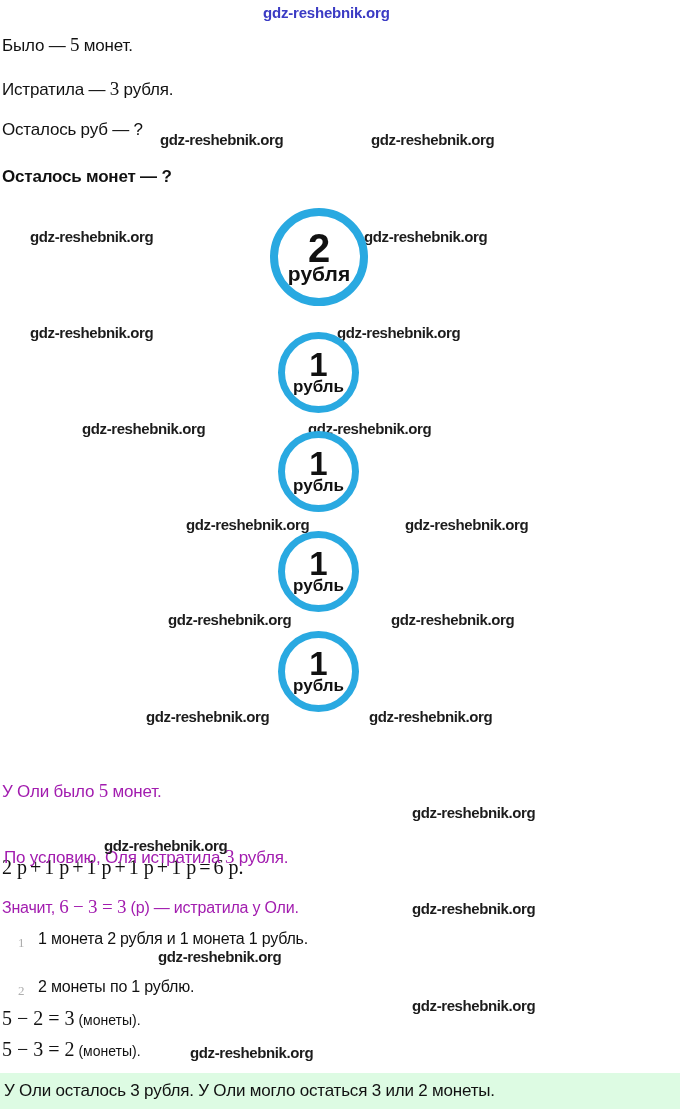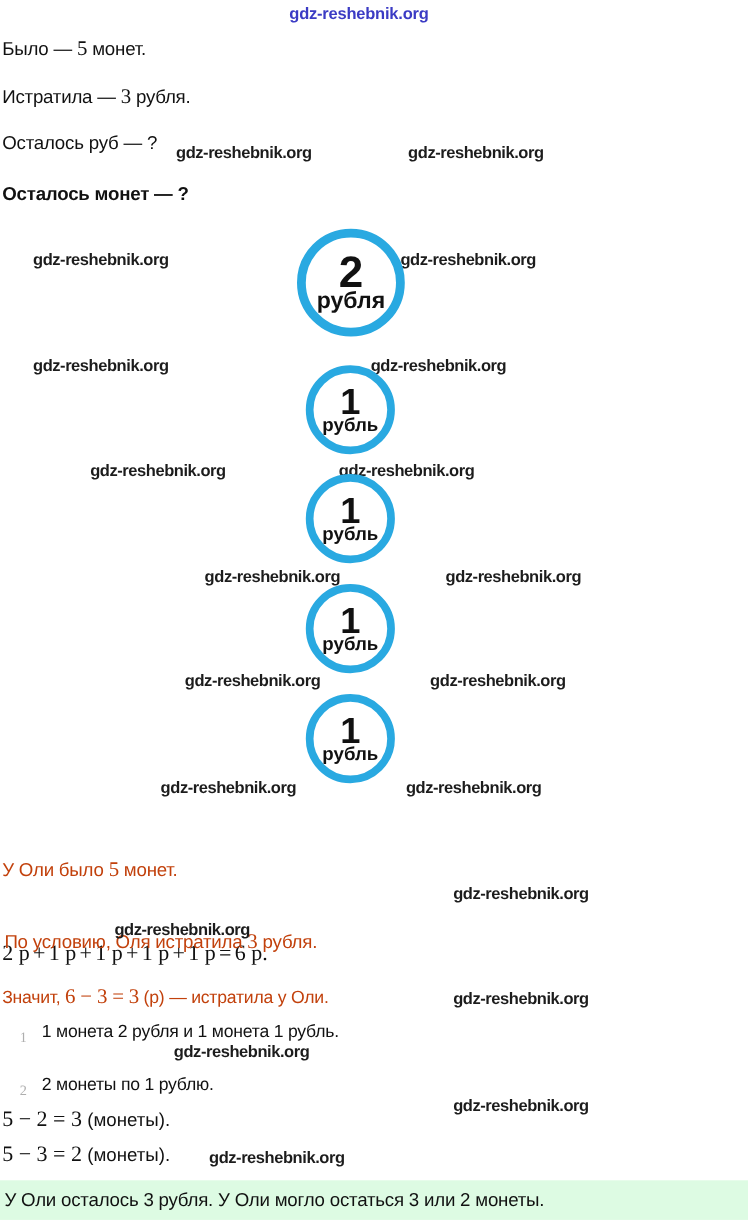--- a/index.html
+++ b/index.html
@@ -87,37 +87,37 @@
   .coin-1b { left: 278px; top: 431px; }
   .coin-1c { left: 278px; top: 531px; }
   .coin-1d { left: 278px; top: 631px; }
 
   
   .sol {
     position: absolute;
     white-space: nowrap;
     font-family: "Liberation Sans", sans-serif;
     font-size: 16px;
-    color: #c2410c;
+    color: #a21caf;
     letter-spacing: -0.2px;
   }
   .sol .num, .mathline .num {
     font-family: "Liberation Serif", serif;
     font-size: 19px;
   }
   .mathline {
     position: absolute;
     white-space: nowrap;
     font-family: "Liberation Serif", serif;
     font-size: 20px;
     color: #111111;
   }
   .mathline .unit {
     font-family: "Liberation Sans", sans-serif;
-    font-size: 17px;
+    font-size: 14px;
   }
   .mathline .op { padding: 0 3px; }
   .li-marker {
     position: absolute;
     font-family: "Liberation Serif", serif;
     font-size: 13px;
     color: #aeaeae;
   }
   .li-text {
     position: absolute;

